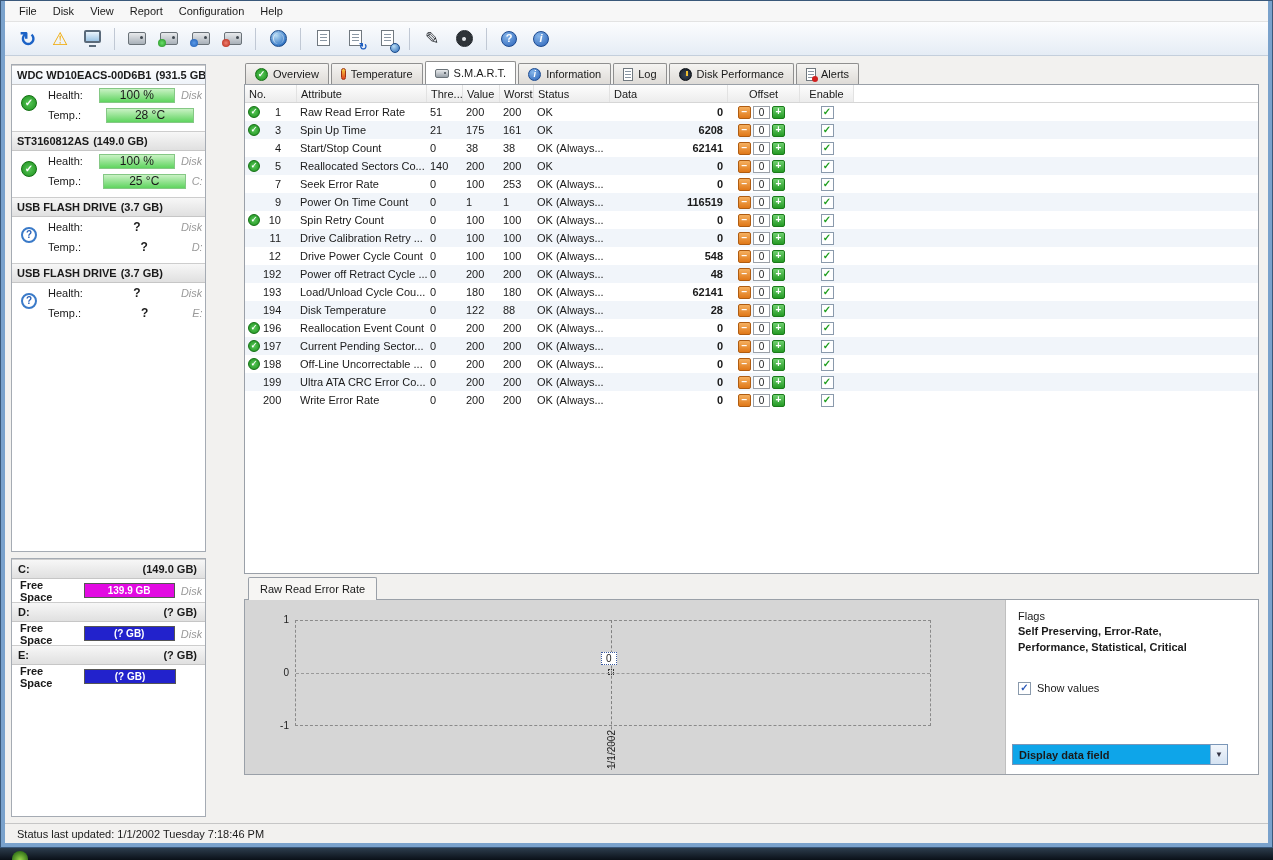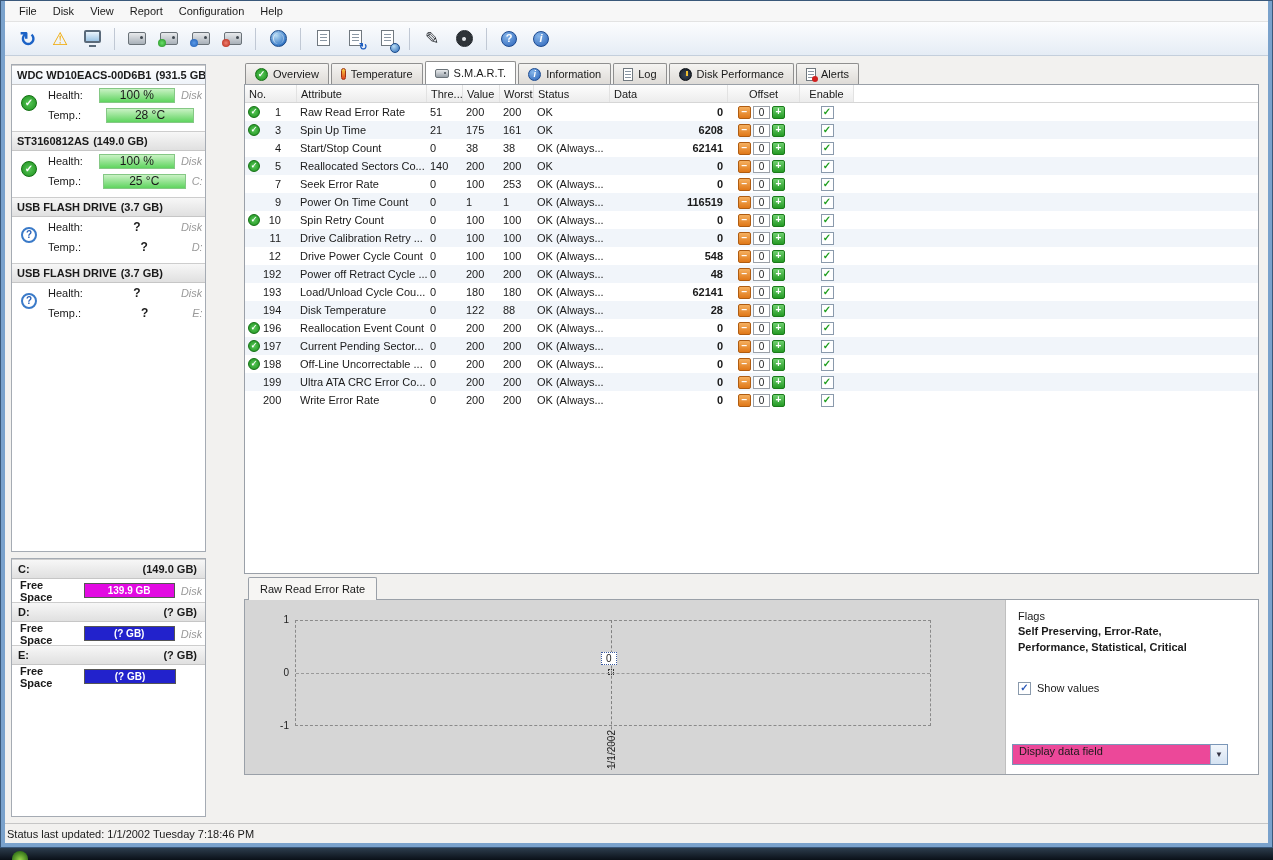--- a/index.html
+++ b/index.html
@@ -135,27 +135,27 @@
   .plot { position:absolute; left:50px; top:20px; width:636px; height:106px; border:1px dashed #8a8a8a; }
   .midline { position:absolute; left:0; right:0; top:52px; border-top:1px dashed #9a9a9a; }
   .vline { position:absolute; left:366px; top:20px; height:150px; border-left:1px dashed #808080; }
   .point-label { position:absolute; left:306px; top:32px; background:#fff; border:1px dotted #3a5aa0; padding:0 4px; font-size:10px; z-index:2; }
   .point-marker { position:absolute; left:313px; top:49px; width:6px; height:6px; border:1px dotted #333; }
   .xdate { position:absolute; left:340px; top:144px; width:52px; text-align:center; font-size:10px; transform:rotate(-90deg); color:#222; }
   .info { flex:1; background:#fff; border-left:1px solid #bfbfbf; padding:10px 12px; position:relative; }
   .flags-title { margin-bottom:2px; }
   .flags-text { font-weight:bold; max-width:205px; line-height:1.45; }
   .showvals { display:flex; align-items:center; gap:6px; margin-top:26px; }
-  .combo { position:absolute; left:6px; bottom:9px; width:216px; height:21px; background:#ec4899; border:1px solid #7a96b8; display:flex; align-items:flex-start; }
+  .combo { position:absolute; left:6px; bottom:9px; width:216px; height:21px; background:#0ea5e9; border:1px solid #7a96b8; display:flex; align-items:center;font-weight:bold; }
   .combo-text { flex:1; padding-left:6px; white-space:nowrap; overflow:hidden; }
   .combo-arrow { width:17px; height:100%; display:flex; align-items:center; justify-content:center; font-size:8px; color:#334;
                  background:linear-gradient(#f2f6fb,#d4e2f2); border-left:1px solid #9ab2cc; }
 
   
-  .statusbar { height:20px; background:#f2f1ef; border-top:1px solid #c6c6c6; display:flex; align-items:center; padding-left:2px; }
+  .statusbar { height:20px; background:#f2f1ef; border-top:1px solid #c6c6c6; display:flex; align-items:center; padding-left:12px; }
   .taskbar { position:absolute; left:0; right:0; bottom:0; height:12px; background:linear-gradient(#2c3c4c,#0a1018); }
   .orb { position:absolute; left:12px; bottom:0; width:16px; height:9px; border-radius:8px 8px 0 0;
          background:radial-gradient(circle at 50% 100%,#9ad84a,#2a6a14 80%); }
 </style>
 </head>
 <body>
 
 <div class="screen">
   <div class="window">
 

